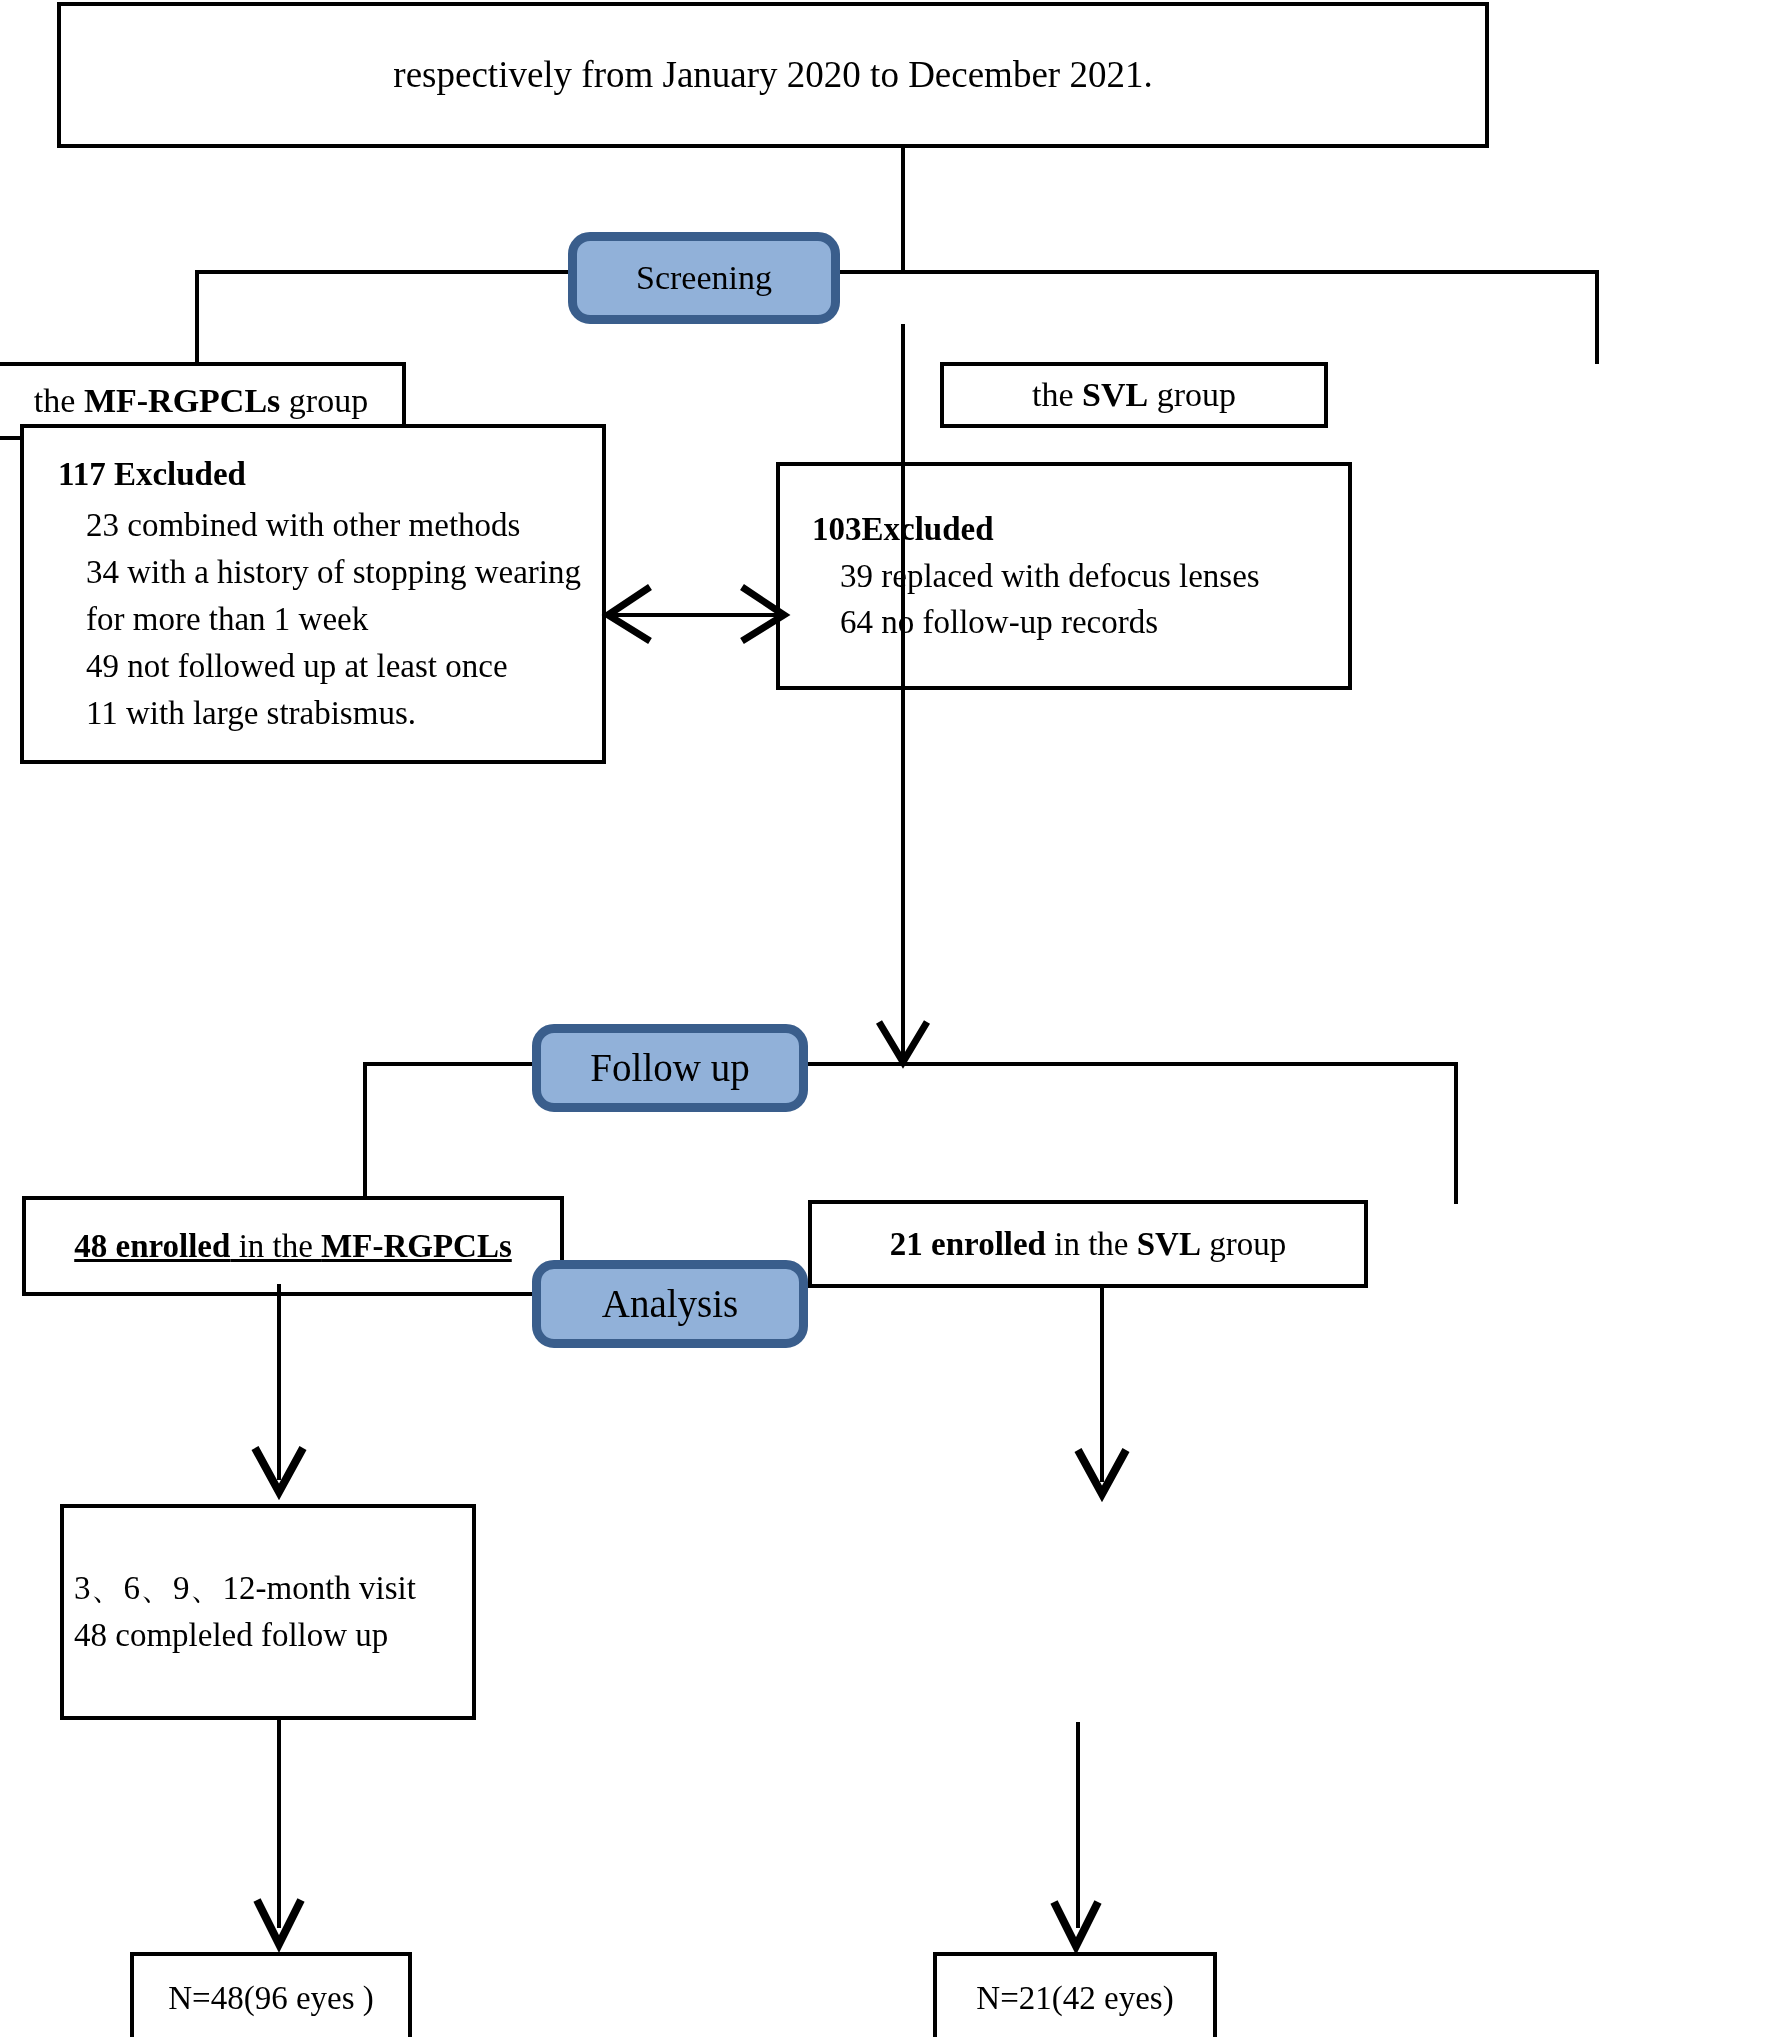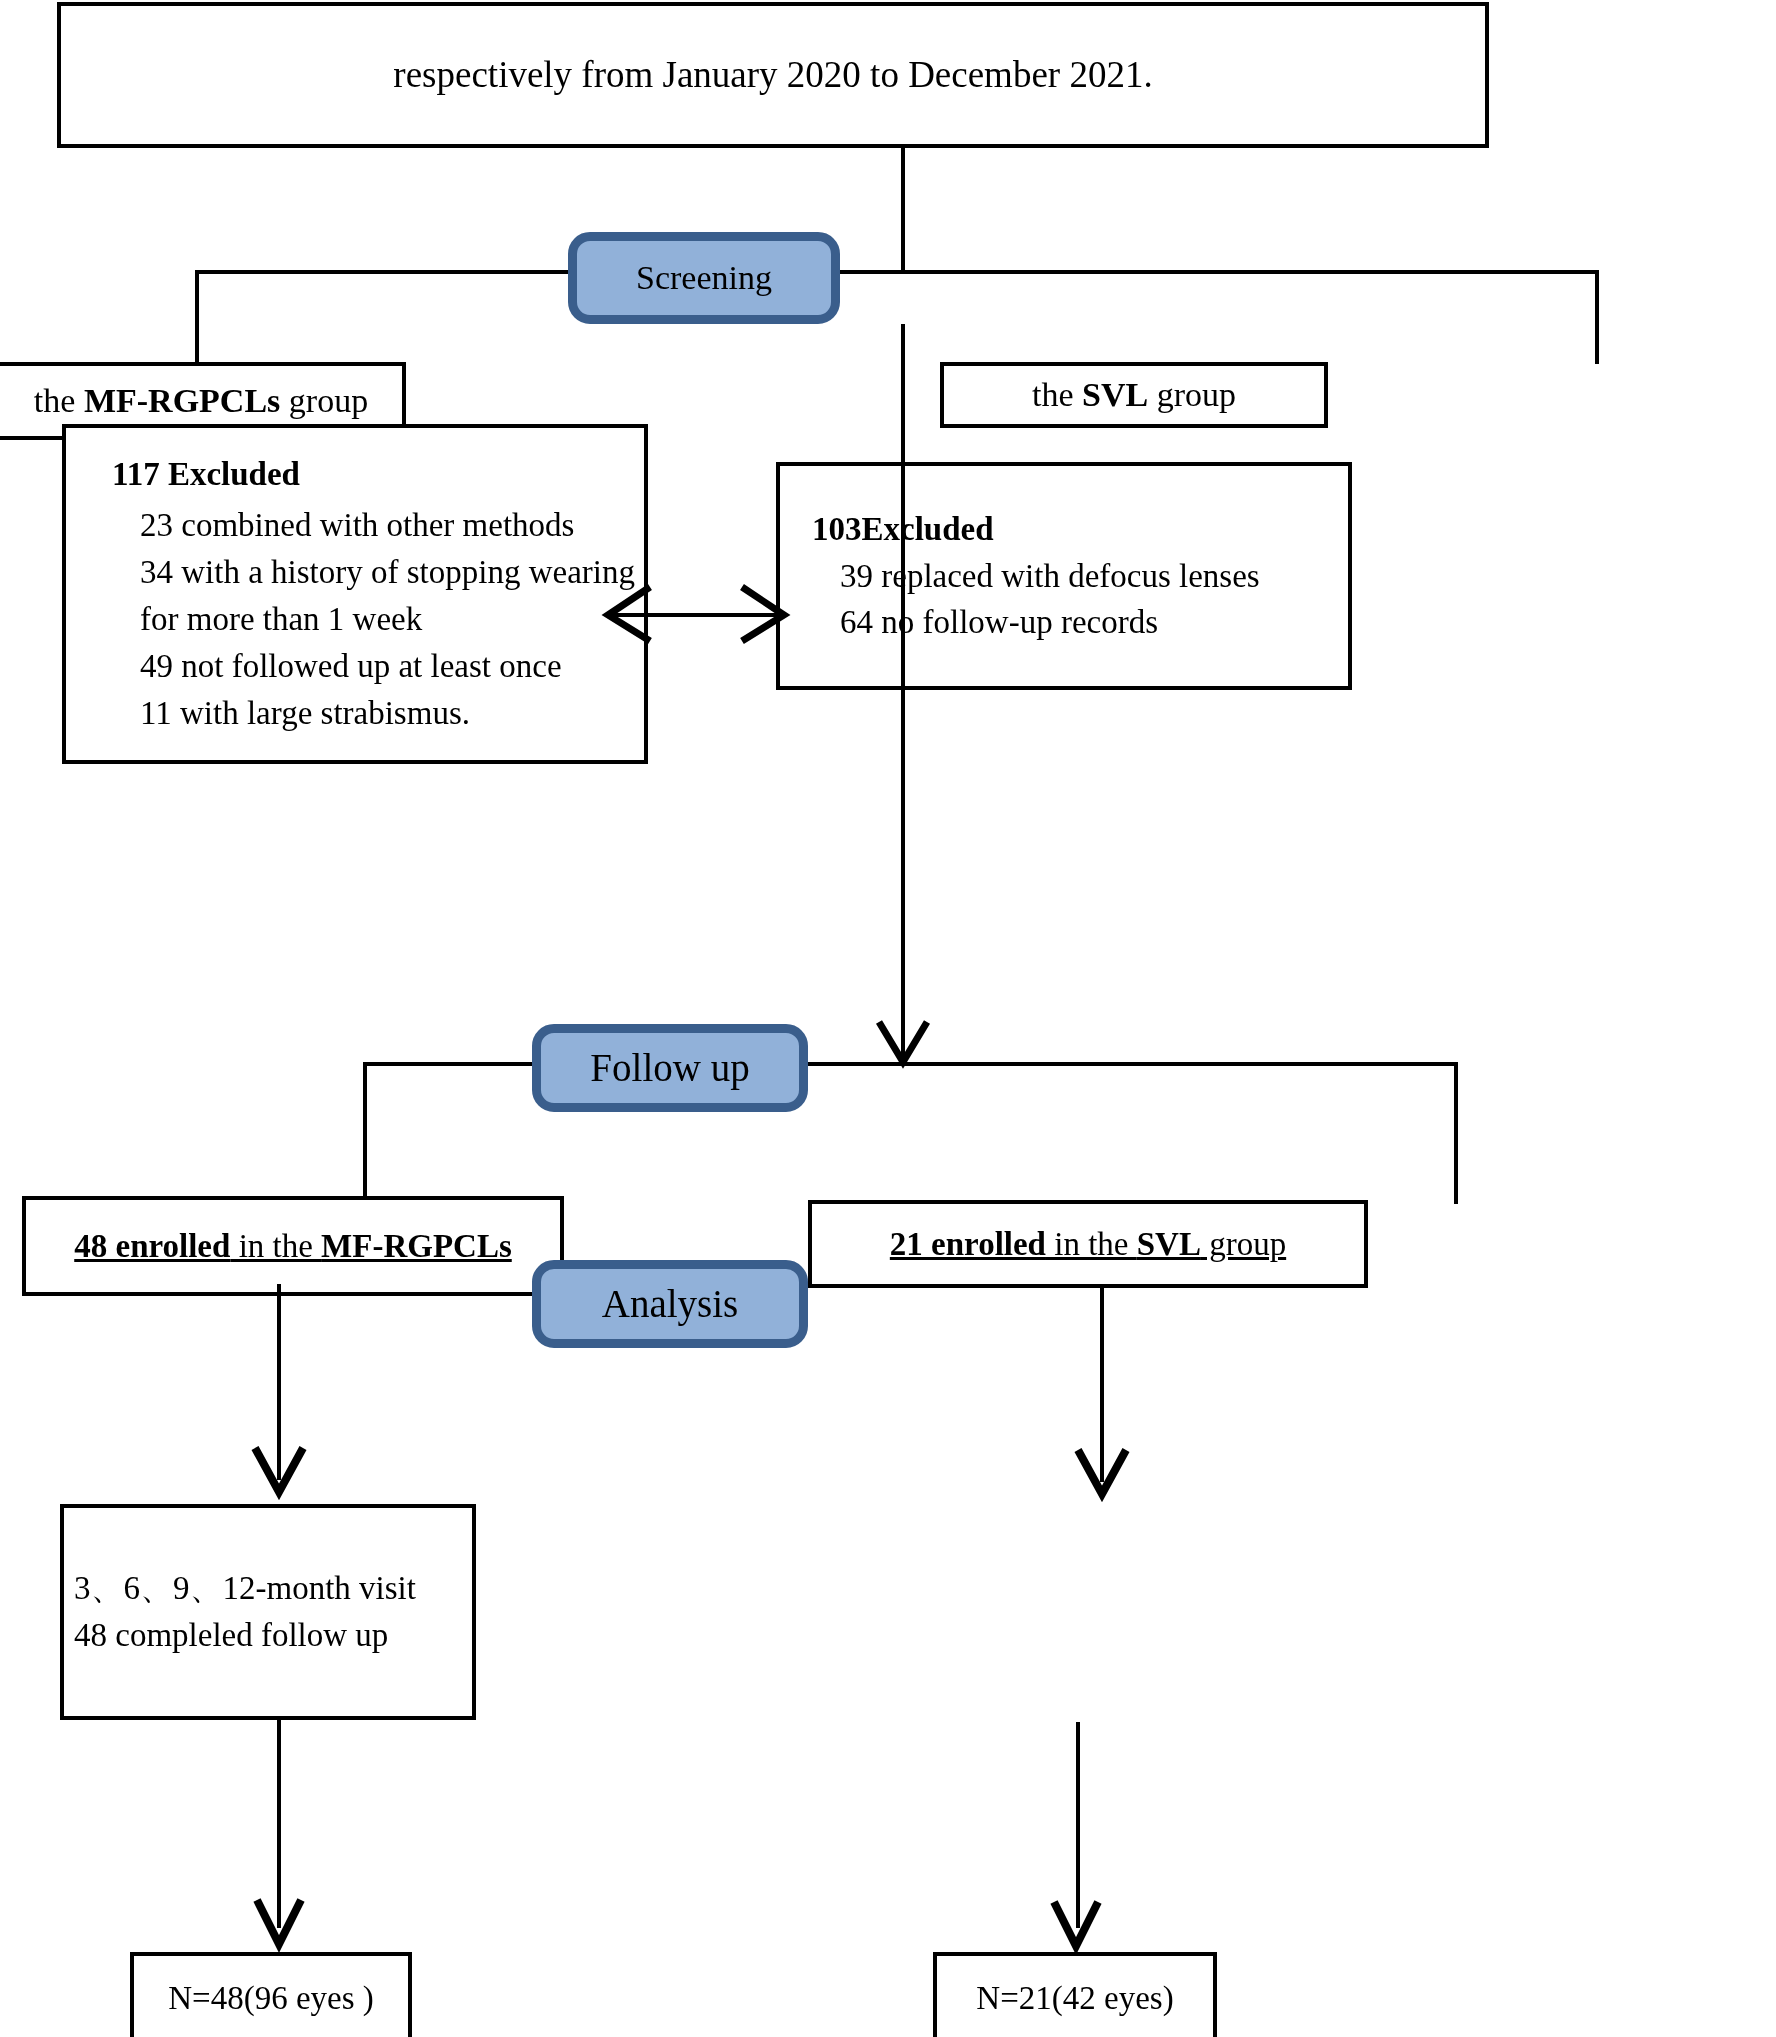--- a/index.html
+++ b/index.html
@@ -76,34 +76,34 @@
 
   #mf-group-box  { left: -4px;   top: 362px;  width: 410px;  height: 78px; padding: 0 30px; }
   #mf-group-box .line-txt  { font-size: 34px; }
 
   #svl-group-box { left: 940px;  top: 362px;  width: 388px;  height: 66px; padding: 0 30px; }
   #svl-group-box .line-txt { font-size: 34px; }
 
   #screening-pill { left: 568px; top: 232px; width: 272px; height: 92px; }
   #screening-pill .line-txt { font-size: 34px; }
 
-  #excluded-left-box  { left: 20px;  top: 424px;  width: 586px; height: 340px; padding: 0 46px; margin-left: 42px; }
+  #excluded-left-box  { left: 20px;  top: 424px;  width: 586px; height: 340px; padding: 0 34px; }
   #excluded-left-box .line-txt  { font-size: 33px; }
   #excluded-left-box .hdr { margin-bottom: 4px; }
   #excluded-left-box .ind { padding-left: 28px; }
 
   #excluded-right-box { left: 776px; top: 462px; width: 576px; height: 228px; padding: 0 32px; }
   #excluded-right-box .line-txt { font-size: 33px; }
   #excluded-right-box .ind { padding-left: 28px; }
 
   #enrolled-mf-box  { left: 22px;  top: 1196px; width: 542px; height: 100px; padding: 0 24px; text-decoration: underline; }
   #enrolled-mf-box .line-txt  { font-size: 33px; }
 
   #enrolled-svl-box { left: 808px; top: 1200px; width: 560px; height: 88px; padding: 0 24px; }
-  #enrolled-svl-box .line-txt { font-size: 33px; text-decoration: underline; }
+  #enrolled-svl-box .line-txt { font-size: 33px; }
 
   #followup-pill { left: 532px; top: 1024px; width: 276px; height: 88px; }
   #followup-pill .line-txt { font-size: 39px; }
 
   #analysis-pill { left: 532px; top: 1260px; width: 276px; height: 88px; }
   #analysis-pill .line-txt { font-size: 39px; }
 
   #visit-mf-box  { left: 60px;  top: 1504px; width: 416px; height: 216px; padding: 0 10px; }
   #visit-mf-box .line-txt  { font-size: 33px; }
 

